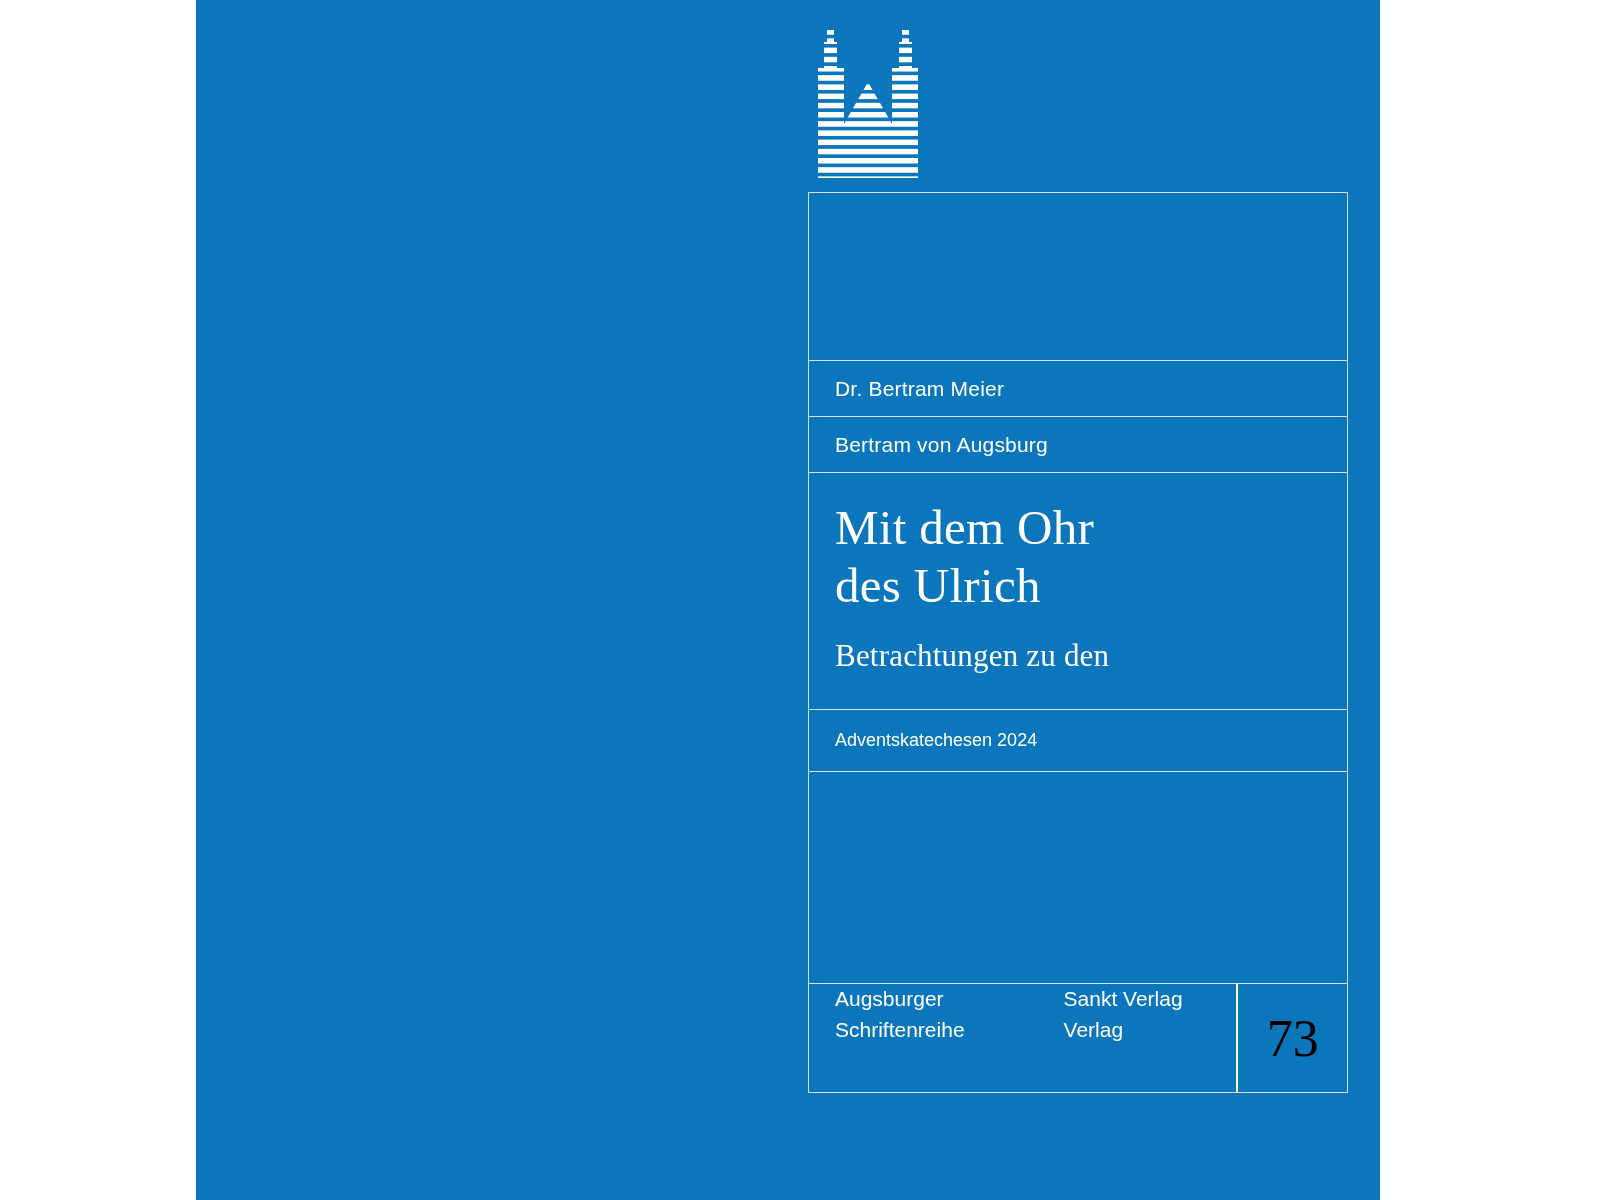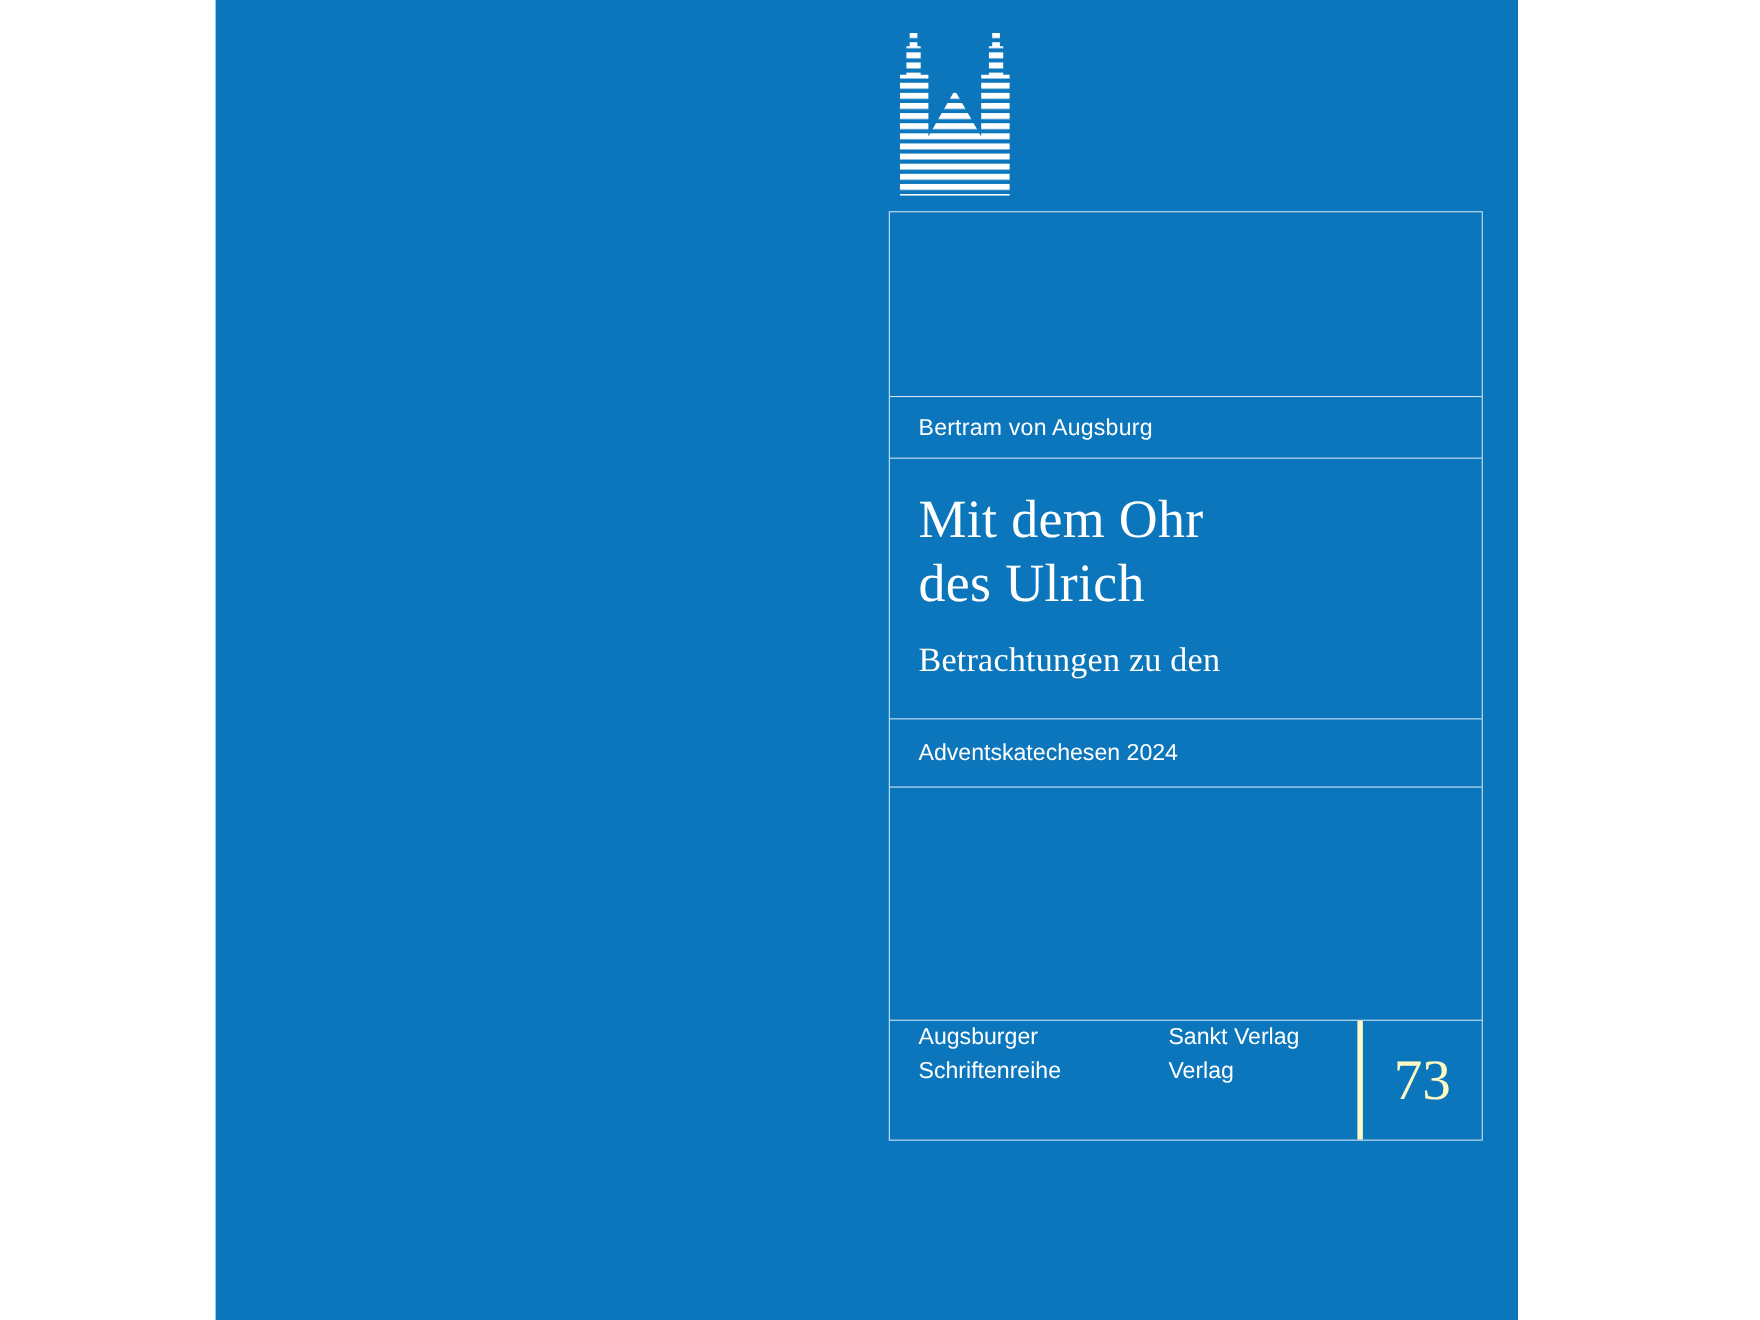--- a/index.html
+++ b/index.html
@@ -79,48 +79,48 @@
     margin: 22px 0 0 0;
     font-weight: normal;
     letter-spacing: .2px;
   }
 
   .cell-series-year {
     height: 62px;
     display: flex;
     align-items: center;
     padding-left: 26px;
-    font-size: 21px;
+    font-size: 18px;
   }
 
   .cell-empty-bottom { height: 212px; }
 
   .cell-footer {
     height: 108px;
     display: flex;
     align-items: stretch;
   }
   .footer-text {
     flex: 1 1 auto;
     display: flex;
     flex-direction: row;
     justify-content: center;
     padding-left: 26px;
     font-size: 21px;
     line-height: 1.45;
   }
   .footer-number {
     width: 116px;
-    border-left: 5px solid #fef9c3;
+    border-left: 2px solid #fef9c3;
     display: flex;
     align-items: center;
     justify-content: center;
     font-family: "Liberation Serif", serif;
     font-size: 52px;
-    color: #fef9c3;
+    color: #000000;
   }
 </style>
 </head>
 <body>
 
 <div id="cover">
 
   <div id="logo">
     <svg width="120" height="162" viewBox="0 0 120 162" xmlns="http://www.w3.org/2000/svg">
       <defs>
@@ -147,20 +147,21 @@
       <g clip-path="url(#shape)">
         <rect x="0" y="0" width="120" height="162" fill="url(#stripes)"></rect>
       </g>
     </svg>
   </div>
 
   <div id="frame">
 
     <div class="cell cell-empty-top"></div>
 
+    <div class="cell cell-author">Dr. Bertram Meier</div>
 
     <div class="cell cell-role">Bertram von Augsburg</div>
 
     <div class="cell cell-title">
       <div class="main">
         <span>Mit dem Ohr</span><br>
         <span>des Ulrich</span>
       </div>
       <div class="sub">
         <span>Betrachtungen zu den</span><br>

